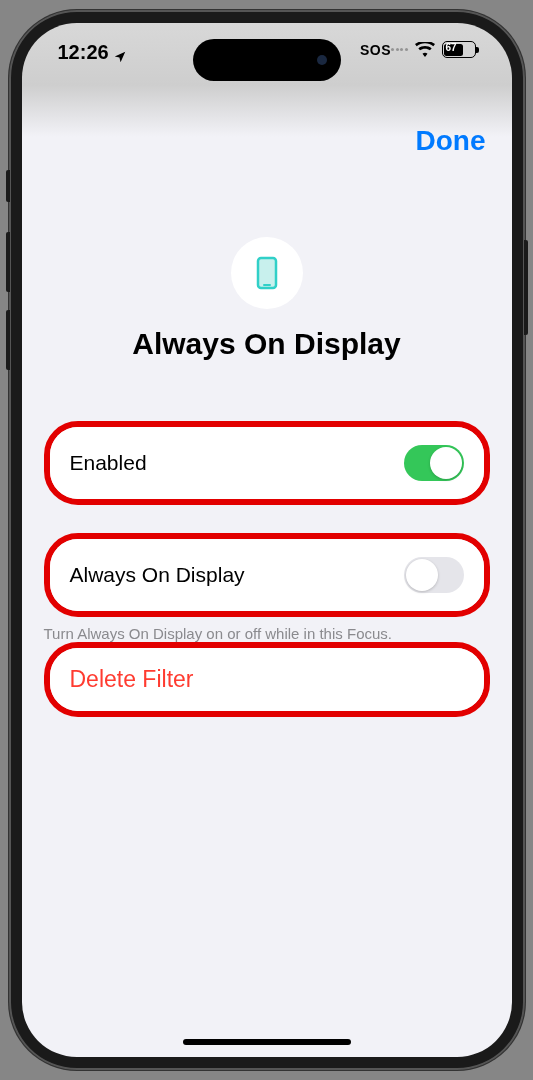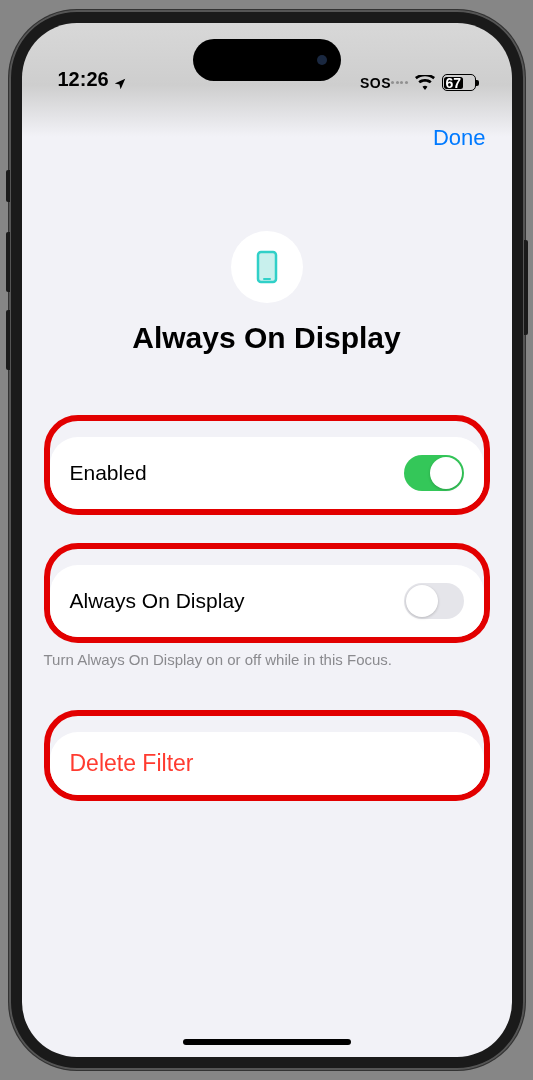--- a/index.html
+++ b/index.html
@@ -61,27 +61,27 @@
       right: 14px;
       top: 50%;
       transform: translateY(-50%);
       width: 10px;
       height: 10px;
       border-radius: 50%;
       background: #1a2840;
     }
     .status-bar {
       position: absolute;
-      top: 8px;
+      top: 0;
       left: 0;
       right: 0;
       height: 60px;
       display: flex;
       justify-content: space-between;
-      align-items: flex-end;
+      align-items: flex-start;
       padding: 18px 36px 0;
       z-index: 5;
     }
     .status-left {
       display: flex;
       align-items: center;
       gap: 4px;
       font-size: 20px;
       font-weight: 600;
       color: #000;
@@ -123,40 +123,40 @@
       height: 100%;
       background: #000;
       border-radius: 2.5px;
       display: flex;
       align-items: center;
       justify-content: flex-start;
       padding-left: 2px;
     }
     .battery-text {
       color: #fff;
-      font-size: 14px;
+      font-size: 10px;
       font-weight: 700;
       position: absolute;
       left: 3px;
       top: 0px;
     }
     .content {
       padding-top: 102px;
       height: 100%;
       position: relative;
     }
     .nav-bar {
       display: flex;
       justify-content: flex-end;
       padding: 0 26px 10px;
     }
     .done-btn {
       color: #007aff;
-      font-size: 22px;
-      font-weight: 400;
+      font-size: 28px;
+      font-weight: 700;
       background: none;
       border: none;
       cursor: pointer;
     }
     .icon-circle {
       width: 72px;
       height: 72px;
       background: #fff;
       border-radius: 50%;
       margin: 70px auto 18px;
@@ -187,21 +187,20 @@
     .setting-row {
       background: #fff;
       border-radius: 12px;
       padding: 18px 20px;
       display: flex;
       justify-content: space-between;
       align-items: center;
     }
     .highlight-wrapper .setting-row {
       border-radius: 28px;
-      margin-top: 16px;
     }
     .setting-label {
       font-size: 21px;
       color: #000;
     }
     .toggle {
       width: 60px;
       height: 36px;
       border-radius: 18px;
       position: relative;
@@ -218,21 +217,20 @@
       top: 2px;
       box-shadow: 0 1px 3px rgba(0,0,0,0.2);
     }
     .toggle-on .toggle-knob { right: 2px; }
     .toggle-off .toggle-knob { left: 2px; }
     .footer-text {
       font-size: 15px;
       color: #8a8a8e;
       padding: 0 22px;
       margin-top: -20px;
-      margin-bottom: 42px;
     }
     .delete-label {
       color: #ff3b30;
       font-size: 23px;
     }
     .home-indicator {
       position: absolute;
       bottom: 12px;
       left: 50%;
       transform: translateX(-50%);

